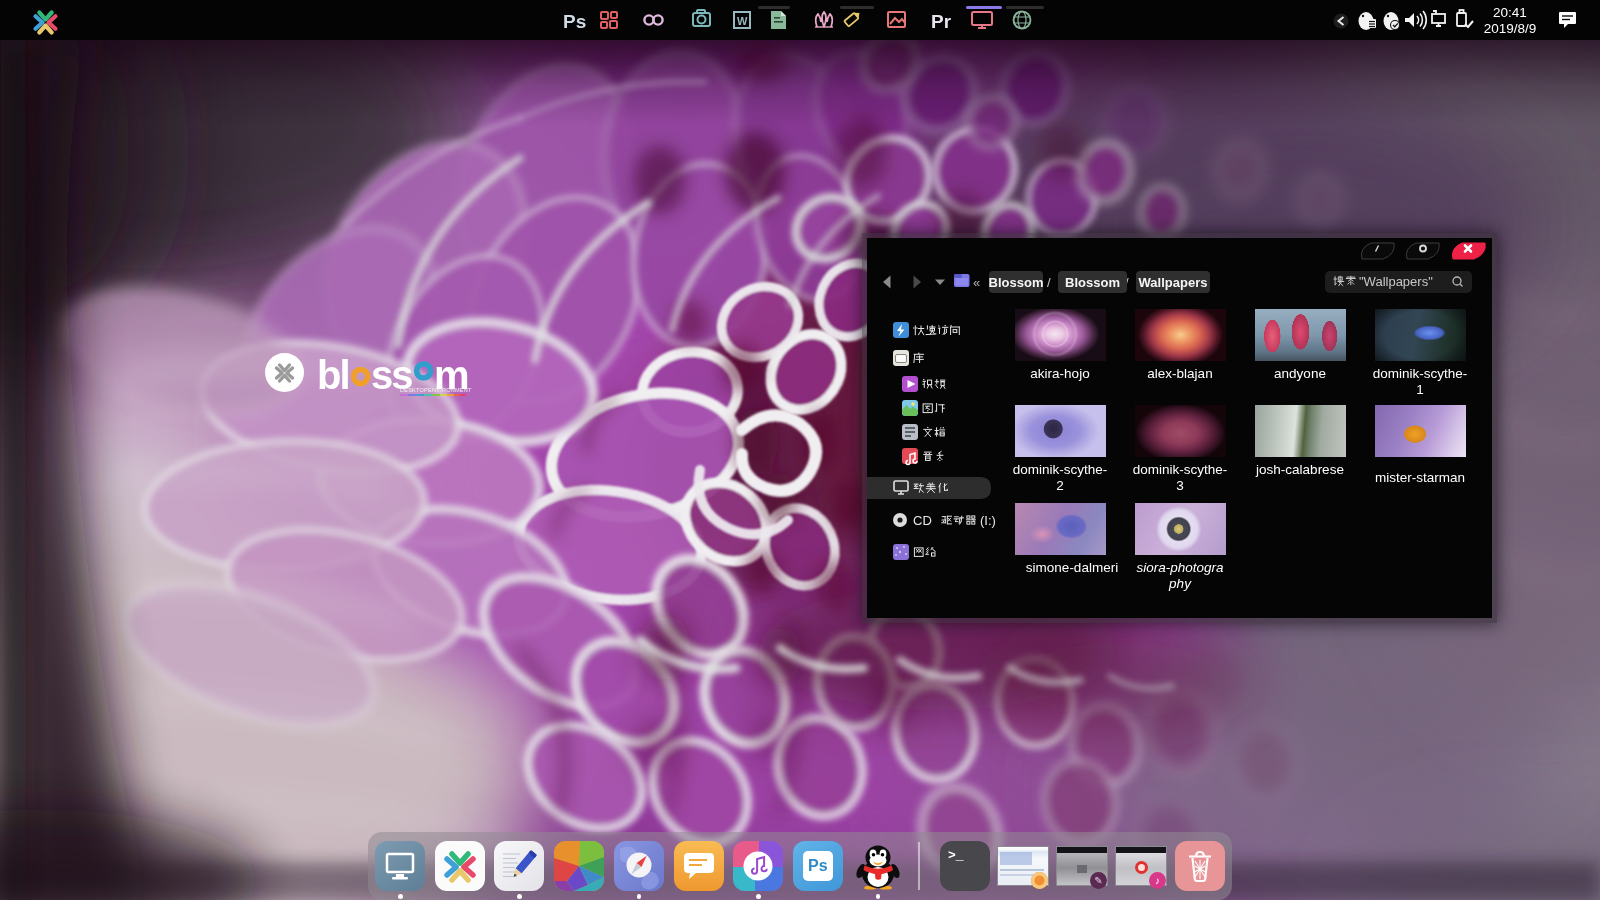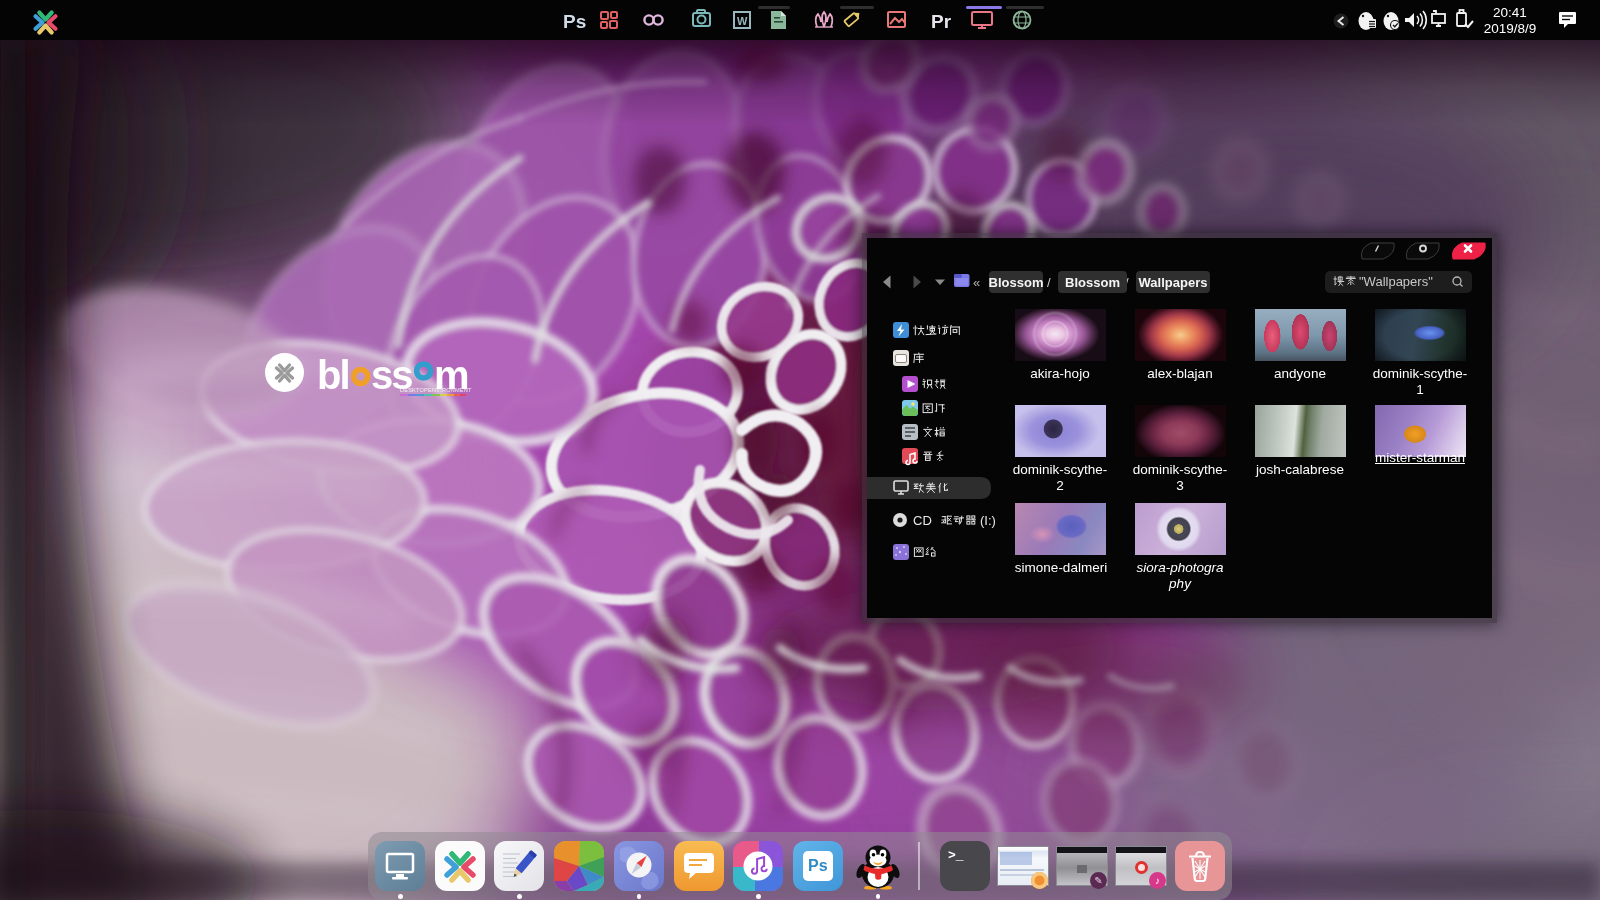--- a/index.html
+++ b/index.html
@@ -693,22 +693,22 @@
       <div class="thumb" style="left:507.5px;top:167px;background:radial-gradient(ellipse 18px 14px at 44% 56%, #f0a028 0%, #d88818 58%, rgba(0,0,0,0) 64%),linear-gradient(115deg, #8468b0 0%, #9a80c4 35%, #b89cd8 62%, #ded0ec 88%, #ece4f4 100%)"></div>
       <div class="thumb" style="left:147.5px;top:265px;background:radial-gradient(ellipse 26px 20px at 62% 45%, #5a60bc 0%, #6a6ac4 50%, rgba(0,0,0,0) 62%),radial-gradient(ellipse 20px 14px at 30% 60%, #d893b8 0%, rgba(0,0,0,0) 65%),linear-gradient(120deg, #b888b0 0%, #9a7ab8 45%, #8a88c0 75%, #a898c8 100%)"></div>
       <div class="thumb" style="left:267.5px;top:265px;background:radial-gradient(circle 5px at 48% 50%, #d8cc7c 0%, #b8ac5c 90%, rgba(0,0,0,0) 100%),radial-gradient(circle 14px at 48% 50%, #4c4c60 0%, #42424e 78%, rgba(0,0,0,0) 90%),radial-gradient(circle 24px at 48% 50%, #eee8f6 0%, #e0d8ee 78%, rgba(0,0,0,0) 95%),linear-gradient(120deg, #bc9cce 0%, #ccb2da 50%, #b49ccc 100%)"></div>
       <div class="tlabel" style="left:133.0px;top:128px;">akira-hojo</div>
       <div class="tlabel" style="left:253.0px;top:128px;">alex-blajan</div>
       <div class="tlabel" style="left:373.0px;top:128px;">andyone</div>
       <div class="tlabel" style="left:493.0px;top:128px;">dominik-scythe-<br>1</div>
       <div class="tlabel" style="left:133.0px;top:224px;">dominik-scythe-<br>2</div>
       <div class="tlabel" style="left:253.0px;top:224px;">dominik-scythe-<br>3</div>
       <div class="tlabel" style="left:373.0px;top:224px;">josh-calabrese</div>
-      <div class="tlabel" style="left:493.0px;top:212px;text-decoration:underline;">mister-starman</div>
-      <div class="tlabel" style="left:134px;top:322px;">simone-dalmeri</div>
+      <div class="tlabel" style="left:493.0px;top:232px;">mister-starman</div>
+      <div class="tlabel" style="left:145px;top:322px;">simone-dalmeri</div>
       <div class="tlabel" style="left:253.0px;top:322px;font-style:italic;">siora-photogra<br>phy</div>
     </div>
   </div>
 <div id="dock">
     <div class="dicon" style="left:7px;background:linear-gradient(145deg,#7e9cb2,#5d7e95)"><svg width="50" height="50">
         <g fill="none" stroke="#fff" stroke-width="2.5">
           <rect x="12" y="13" width="26" height="18" rx="1.5"></rect>
         </g>
         <rect x="21" y="33" width="8" height="3" fill="#fff"></rect>
         <rect x="17" y="36" width="16" height="2.5" rx="1" fill="#fff"></rect>

